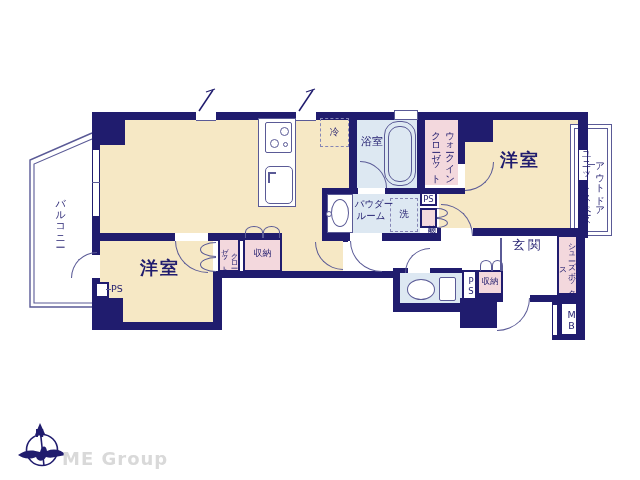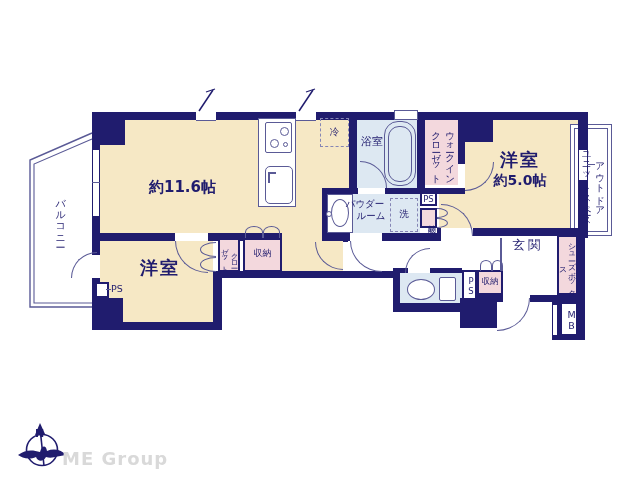--- a/index.html
+++ b/index.html
@@ -154,26 +154,24 @@
 
   <div class="fold" style="left:245px;top:226px;width:18px;height:12px;border:1px solid #5a5a96;border-bottom:0;border-radius:100% 100% 0 0 / 100% 100% 0 0;"></div>
   <div class="fold" style="left:263px;top:226px;width:17px;height:12px;border:1px solid #5a5a96;border-bottom:0;border-radius:100% 100% 0 0 / 100% 100% 0 0;"></div>
   <div class="fold" style="left:200px;top:242px;width:16px;height:15px;border:1px solid #5a5a96;border-right:0;border-radius:100% 0 0 100% / 50% 0 0 50%;"></div>
   <div class="fold" style="left:200px;top:257px;width:16px;height:15px;border:1px solid #5a5a96;border-right:0;border-radius:100% 0 0 100% / 50% 0 0 50%;"></div>
   <div class="fold" style="left:437px;top:208px;width:11px;height:10px;border:1px solid #5a5a96;border-left:0;border-radius:0 100% 100% 0 / 0 50% 50% 0;"></div>
   <div class="fold" style="left:437px;top:218px;width:11px;height:10px;border:1px solid #5a5a96;border-left:0;border-radius:0 100% 100% 0 / 0 50% 50% 0;"></div>
   <div class="fold" style="left:480px;top:260px;width:12px;height:11px;border:1px solid #5a5a96;border-bottom:0;border-radius:100% 100% 0 0 / 100% 100% 0 0;"></div>
   <div class="fold" style="left:492px;top:260px;width:11px;height:11px;border:1px solid #5a5a96;border-bottom:0;border-radius:100% 100% 0 0 / 100% 100% 0 0;"></div>
 
-  <div class="lbl b" style="left:130px;top:179px;width:105px;font-size:15px;">約11.6帖</div>
   <div class="lbl b" style="left:478px;top:150px;width:84px;font-size:18px;letter-spacing:2px;">洋室</div>
-  <div class="lbl b" style="left:478px;top:173px;width:84px;font-size:14px;">約5.0帖</div>
   <div class="lbl b" style="left:118px;top:258px;width:84px;font-size:18px;letter-spacing:2px;">洋室</div>
   <div class="lbl" style="left:356px;top:136px;width:32px;font-size:11px;">浴室</div>
-  <div class="lbl" style="left:343px;top:199px;width:44px;font-size:9.5px;">パウダー</div>
+  <div class="lbl" style="left:352px;top:199px;width:44px;font-size:9.5px;">パウダー</div>
   <div class="lbl" style="left:349px;top:211px;width:44px;font-size:9.5px;">ルーム</div>
   <div class="lbl" style="left:504px;top:238px;width:48px;font-size:12.5px;letter-spacing:3px;">玄関</div>
   <div class="lbl" style="left:320px;top:127px;width:29px;font-size:9.5px;z-index:6;">冷</div>
   <div class="lbl" style="left:390px;top:209px;width:28px;font-size:9.5px;">洗</div>
   <div class="lbl" style="left:243px;top:249px;width:39px;font-size:9px;">収納</div>
   <div class="lbl cols" style="left:219px;top:241px;width:20px;height:30px;font-size:7.5px;line-height:1.3;">
     <span>クロー</span>
     <span>ゼット</span>
   </div>
   <div class="lbl" style="left:420px;top:195px;width:17px;font-size:8.5px;">PS</div>

